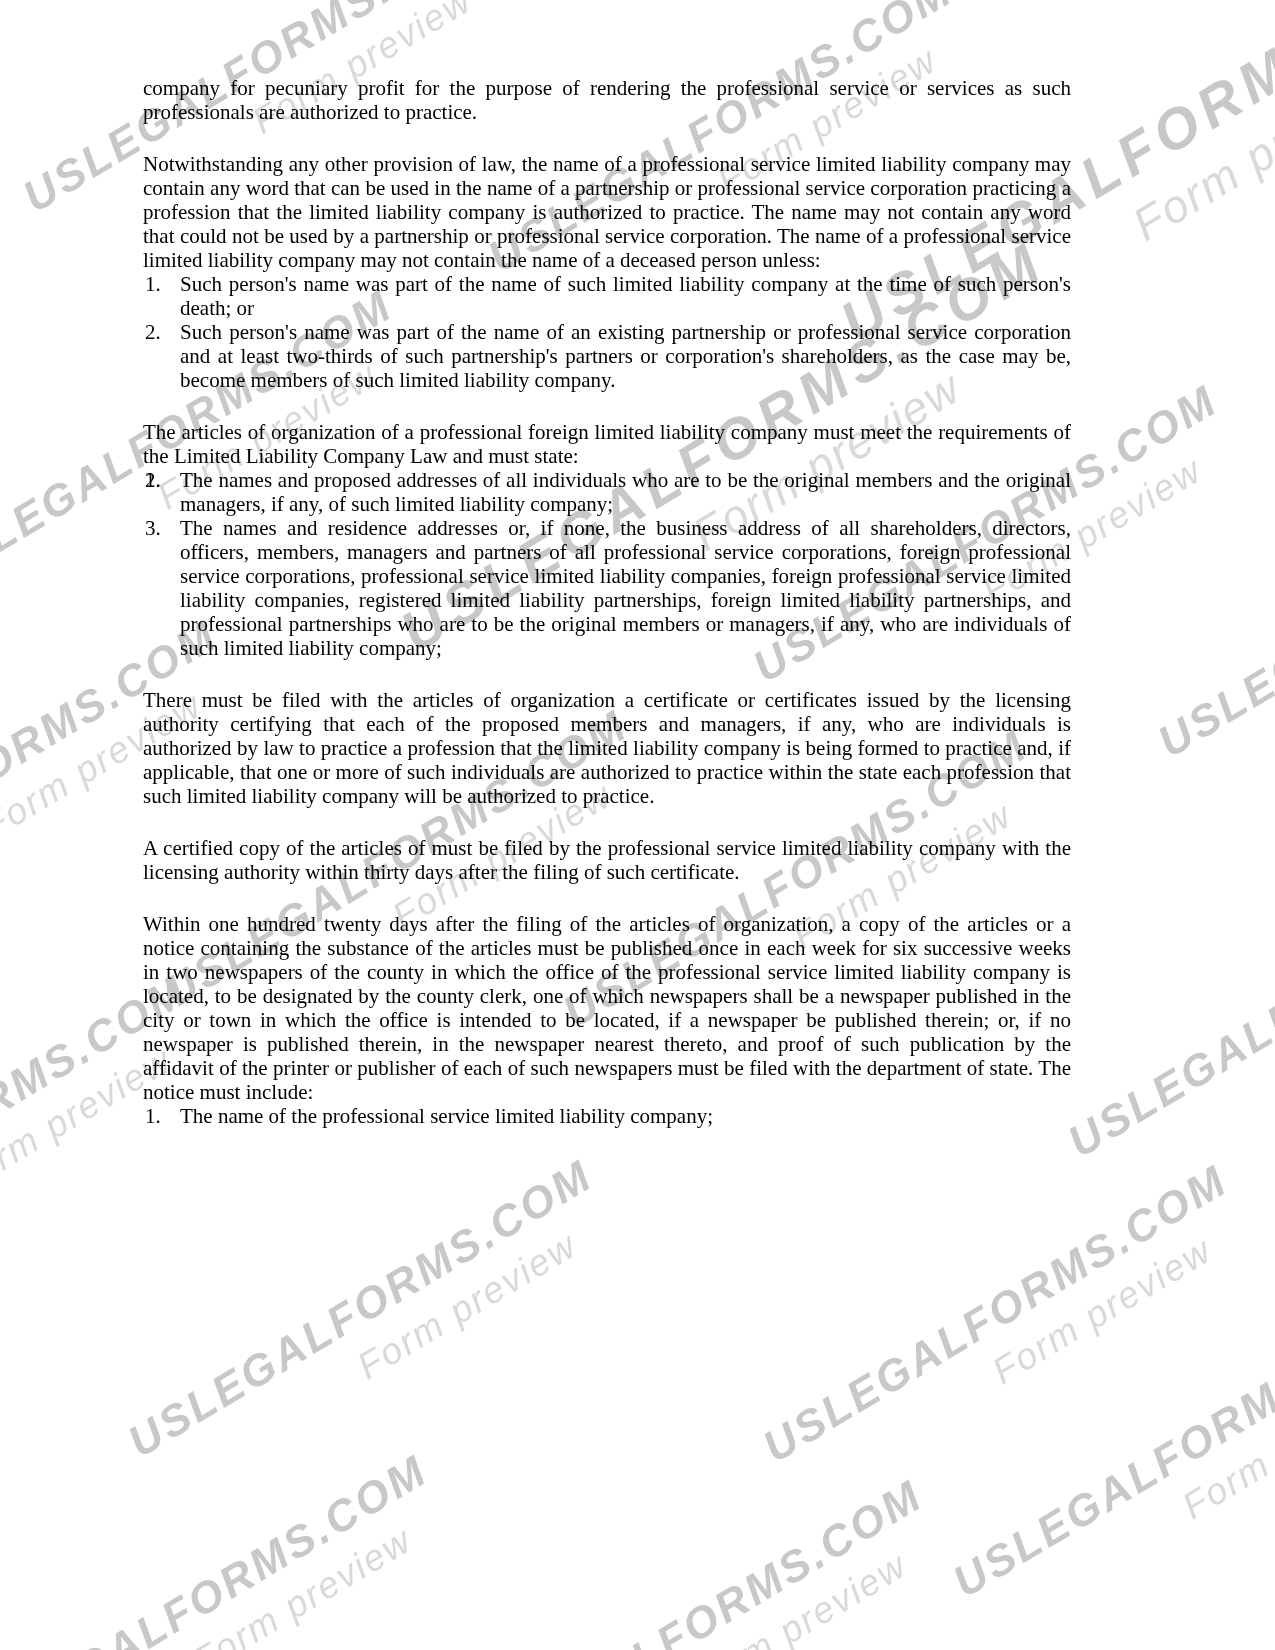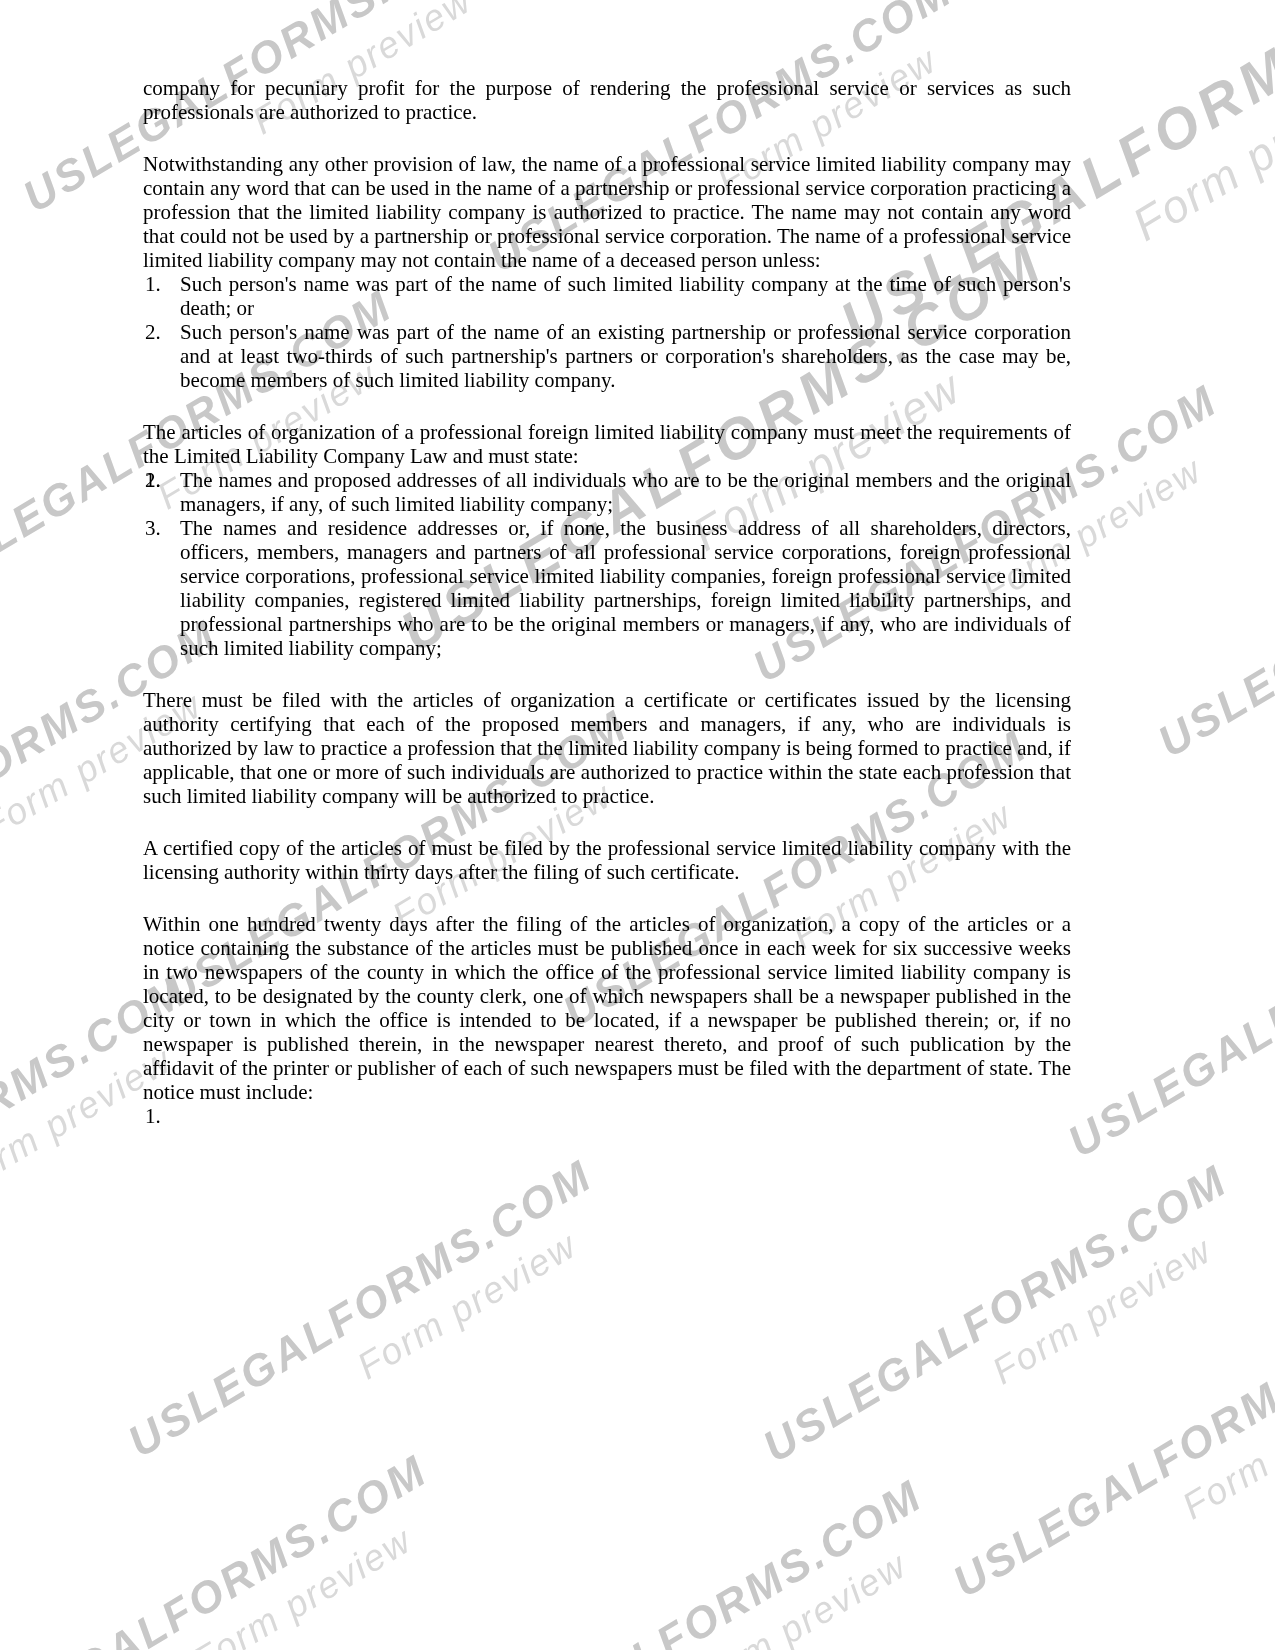--- a/index.html
+++ b/index.html
@@ -180,16 +180,16 @@
       <p class="para tight">The articles of organization of a professional foreign limited liability company must meet the requirements of the Limited Liability Company Law and must state:</p>
       <div class="list">
         <div class="list-item"><span class="num">1.</span></div>
         <div class="list-item"><span class="num">2.</span><span>The names and proposed addresses of all individuals who are to be the original members and the original managers, if any, of such limited liability company;</span></div>
         <div class="list-item"><span class="num">3.</span><span>The names and residence addresses or, if none, the business address of all shareholders, directors, officers, members, managers and partners of all professional service corporations, foreign professional service corporations, professional service limited liability companies, foreign professional service limited liability companies, registered limited liability partnerships, foreign limited liability partnerships, and professional partnerships who are to be the original members or managers, if any, who are individuals of such limited liability company;</span></div>
       </div>
       <p class="para">There must be filed with the articles of organization a certificate or certificates issued by the licensing authority certifying that each of the proposed members and managers, if any, who are individuals is authorized by law to practice a profession that the limited liability company is being formed to practice and, if applicable, that one or more of such individuals are authorized to practice within the state each profession that such limited liability company will be authorized to practice.</p>
       <p class="para">A certified copy of the articles of must be filed by the professional service limited liability company with the licensing authority within thirty days after the filing of such certificate.</p>
       <p class="para tight">Within one hundred twenty days after the filing of the articles of organization, a copy of the articles or a notice containing the substance of the articles must be published once in each week for six successive weeks in two newspapers of the county in which the office of the professional service limited liability company is located, to be designated by the county clerk, one of which newspapers shall be a newspaper published in the city or town in which the office is intended to be located, if a newspaper be published therein; or, if no newspaper is published therein, in the newspaper nearest thereto, and proof of such publication by the affidavit of the printer or publisher of each of such newspapers must be filed with the department of state. The notice must include:</p>
       <div class="list">
-        <div class="list-item"><span class="num">1.</span></div>
+        <div class="list-item"><span class="num">1.</span><span>The name of the professional service limited liability company;</span></div>
       </div>
     </div>
 </div>
 
 </body></html>

